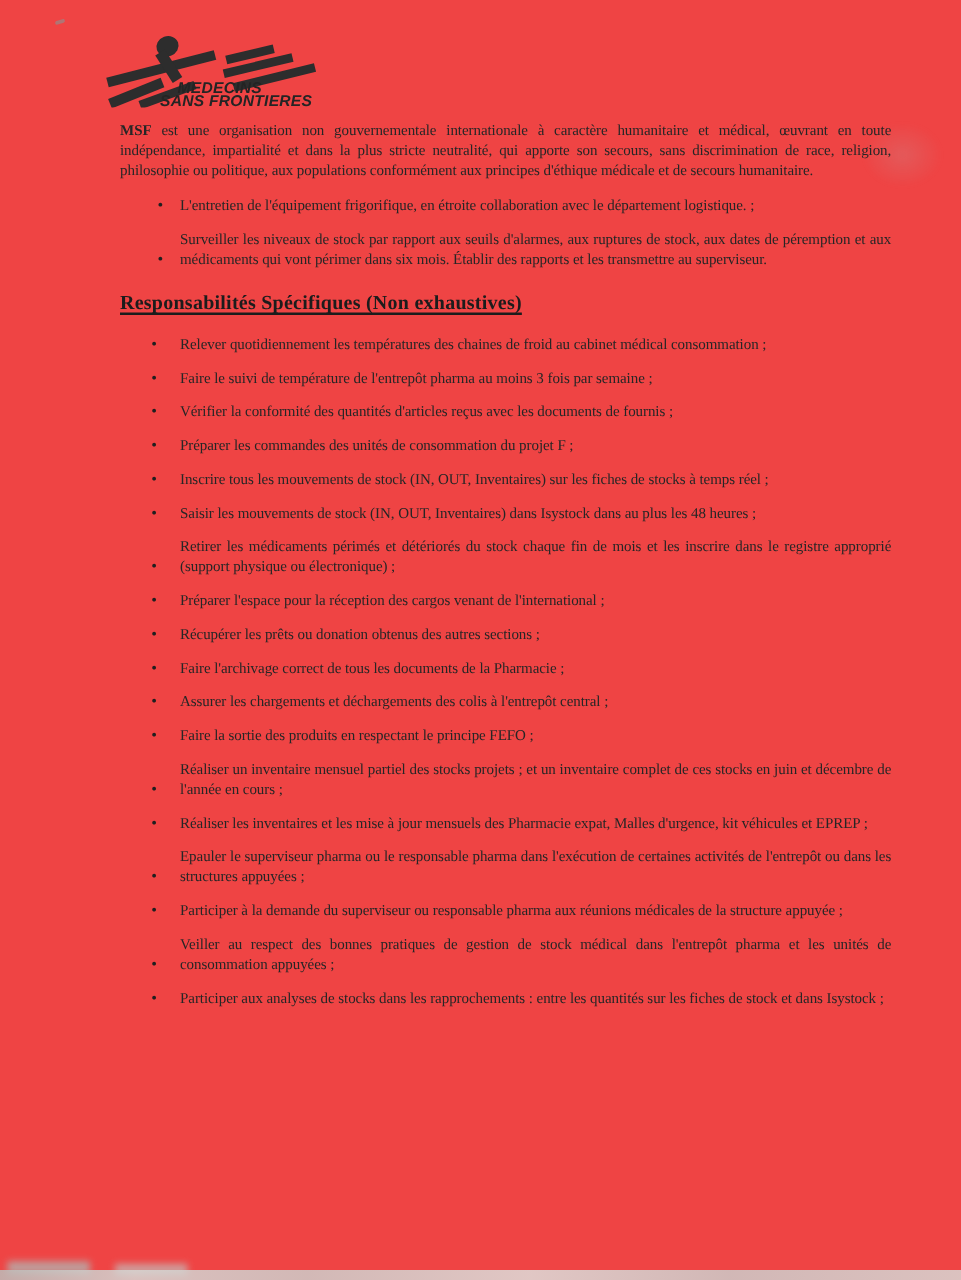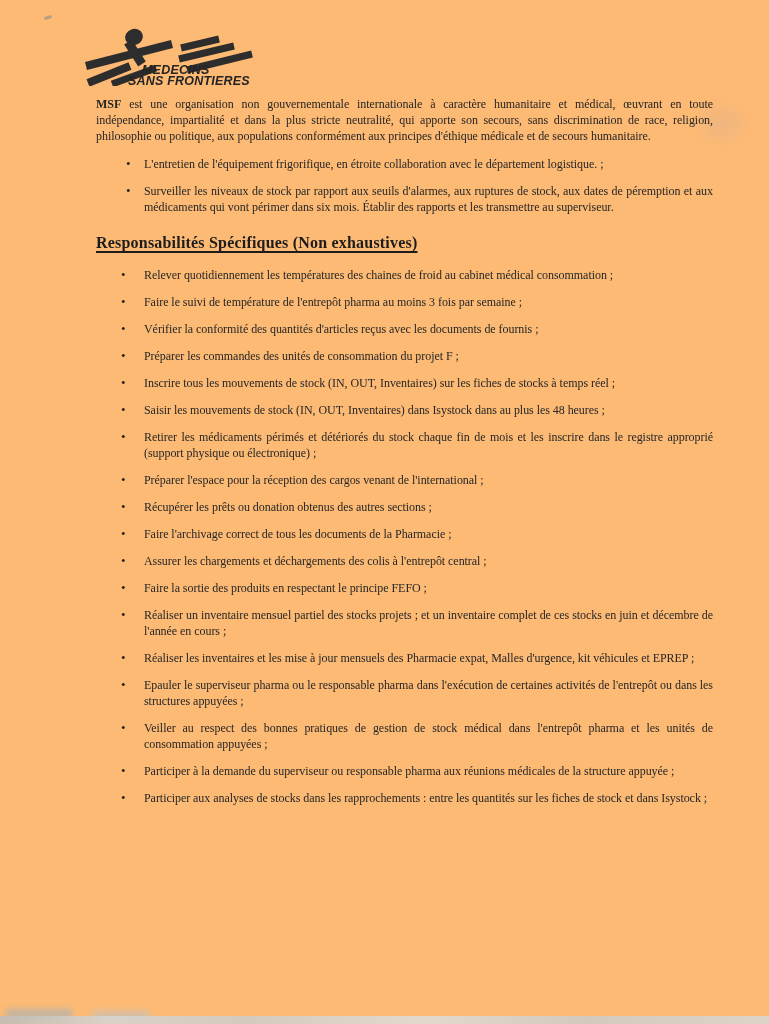--- a/index.html
+++ b/index.html
@@ -1,20 +1,20 @@
 <!DOCTYPE html>
 <html><head>
 <meta charset="utf-8">
 <style>
   * { margin:0; padding:0; box-sizing:border-box; }
   html,body { background:#e8e8e6; }
   body { font-family:"Liberation Sans","DejaVu Sans",sans-serif; }
   .page {
     position:relative; width:769px; height:1024px; margin:0 auto;
-    background:#fdba74; color:#262626; overflow:hidden;
+    background:#ef4444; color:#262626; overflow:hidden;
   }
   
   .pen-mark {
     position:absolute; left:44px; top:16px; width:8px; height:3px;
     background:#8f8f8f; border-radius:2px; transform:rotate(-18deg); opacity:.65;
   }
   .smudge-top-right {
     position:absolute; left:690px; top:98px; width:64px; height:52px;
     background:radial-gradient(ellipse at center, rgba(188,168,172,.22), rgba(188,168,172,0) 70%);
     filter:blur(2px);
@@ -44,21 +44,21 @@
   .content { position:absolute; left:96px; top:96px; width:617px;font-family:Liberation Serif, serif; }
   .intro {
     font-size:12px; line-height:16px; text-align:justify; letter-spacing:-.05px;
   }
   .intro b { letter-spacing:0; }
   ul.bullets { list-style:none; }
   .intro-bullets { margin-top:12px; padding-left:30px; }
   .intro-bullets .bullet-item + .bullet-item { margin-top:11px; }
   .resp-bullets { margin-top:15px; padding-left:25px; }
   .resp-bullets .bullet-item + .bullet-item { margin-top:11px; }
-  .bullet-item { display:flex; align-items:flex-start; }
+  .bullet-item { display:flex; align-items:flex-end; }
   .marker { flex:none; font-size:13px; line-height:16px; color:#1f1f1f; }
   .intro-bullets .marker { width:18px; }
   .resp-bullets .marker { width:23px; }
   .marker::before { content:"\2022"; }
   .btext {
     flex:1; font-size:12px; line-height:16px; text-align:justify; letter-spacing:-.05px;
   }
   h2.section-heading {
     margin-top:19px; font-size:16px; font-weight:bold; color:#1c1c1c;
     letter-spacing:.2px; text-decoration:underline; text-underline-offset:3px;
@@ -182,26 +182,26 @@
           <span class="btext">Réaliser les inventaires et les mise à jour mensuels des Pharmacie expat, Malles d'urgence, kit véhicules et EPREP ;</span>
         </li>
 
         <li class="bullet-item">
           <span class="marker"></span>
           <span class="btext">Epauler le superviseur pharma ou le responsable pharma dans l'exécution de certaines activités de l'entrepôt ou dans les structures appuyées ;</span>
         </li>
 
         <li class="bullet-item">
           <span class="marker"></span>
+          <span class="btext">Participer à la demande du superviseur ou responsable pharma aux réunions médicales de la structure appuyée ;</span>
+        </li>
+
+        <li class="bullet-item">
+          <span class="marker"></span>
           <span class="btext">Veiller au respect des bonnes pratiques de gestion de stock médical dans l'entrepôt pharma et les unités de consommation appuyées ;</span>
-        </li>
-
-        <li class="bullet-item">
-          <span class="marker"></span>
-          <span class="btext">Participer à la demande du superviseur ou responsable pharma aux réunions médicales de la structure appuyée ;</span>
         </li>
 
         <li class="bullet-item">
           <span class="marker"></span>
           <span class="btext">Participer aux analyses de stocks dans les rapprochements : entre les quantités sur les fiches de stock et dans Isystock ;</span>
         </li>
       </ul>
 
   </div>
 

